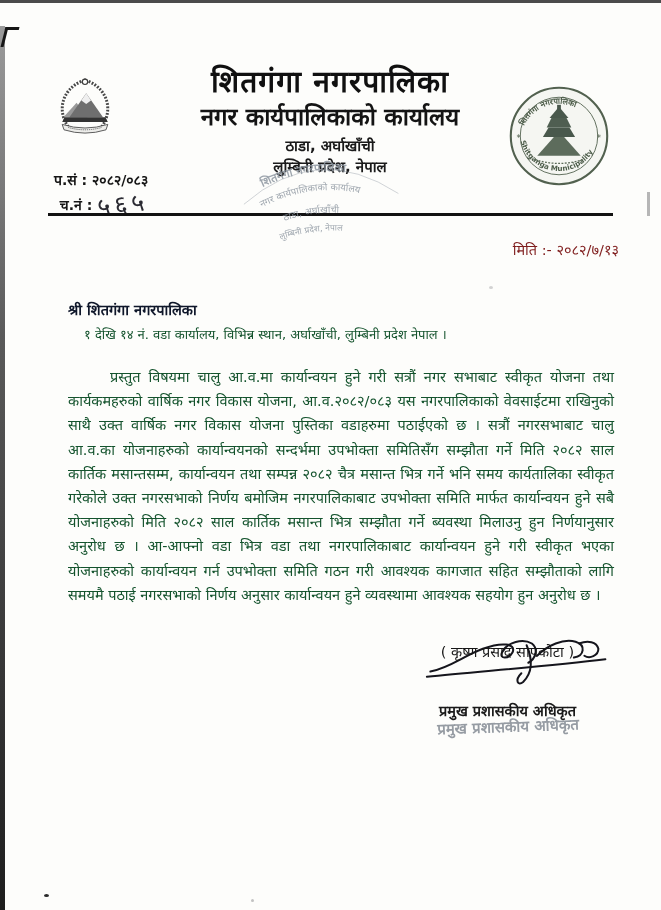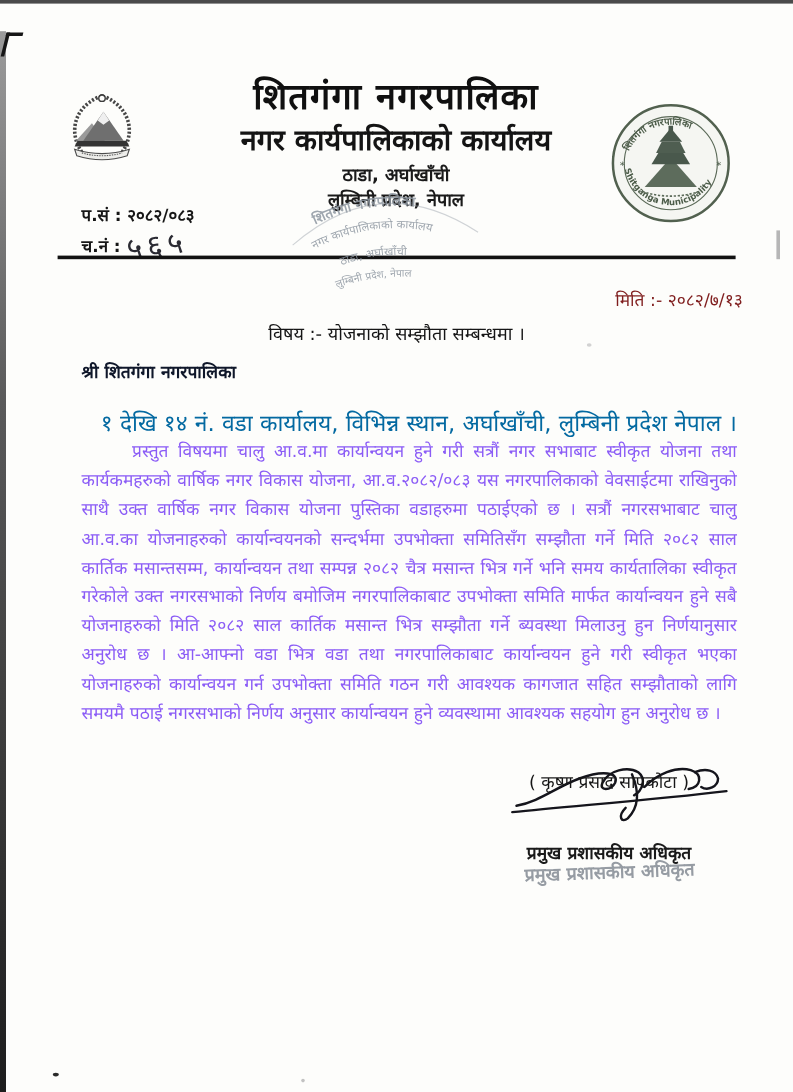--- a/index.html
+++ b/index.html
@@ -22,37 +22,37 @@
 
   
   .emblem-left{position:absolute;left:55px;top:66px;width:60px;height:82px;}
   .seal-right{position:absolute;left:504px;top:84px;width:110px;height:104px;}
   .head-center{position:absolute;left:140px;top:64px;width:380px;text-align:center;}
   .muni-name{margin:0;font-size:30px;line-height:36px;font-weight:bold;color:#101010;letter-spacing:1px;}
   .office-name{margin:2px 0 0 0;font-size:24px;line-height:30px;font-weight:bold;color:#141414;}
   .place-line{margin-top:3px;font-size:15px;font-weight:bold;color:#1a1a1a;}
   .prov-line{margin-top:1px;font-size:15px;font-weight:bold;color:#1a1a1a;}
 
-  .ref-block{position:absolute;left:68px;top:170px;font-size:14px;font-weight:bold;color:#161616;}
+  .ref-block{position:absolute;left:54px;top:170px;font-size:14px;font-weight:bold;color:#161616;text-align:right;}
   .ref-row{line-height:21px;}
   .handwritten{display:inline-block;font-size:25px;font-weight:normal;color:#2b2b33;
     transform:rotate(-7deg) translateY(3px);letter-spacing:4px;}
 
   .round-stamp{position:absolute;left:236px;top:149px;width:170px;height:96px;opacity:.85;}
   .rule{position:absolute;left:48px;top:213px;width:565px;height:2.5px;background:#121212;}
 
   
   .date-line{position:absolute;right:42px;top:239px;font-size:14.5px;color:#7f1d1d;}
   .subject-line{position:absolute;left:0;top:267px;width:661px;text-align:center;font-size:15px;color:#161616;}
 
   .addr1{position:absolute;left:68px;top:299px;font-size:14.5px;font-weight:bold;color:#0f172a;}
-  .addr2{position:absolute;left:84px;top:339px;font-size:19px;color:#0369a1;}
+  .addr2{position:absolute;left:84px;top:325px;font-size:13px;color:#14532d;}
 
   .body-par{position:absolute;left:68px;top:365px;width:546px;margin:0;
-    font-size:14.5px;line-height:24.2px;text-align:justify;text-indent:42px;color:#8b5cf6;}
+    font-size:14.5px;line-height:24.2px;text-align:justify;text-indent:42px;color:#14532d;}
 
   
   .sig-scribble{position:absolute;left:416px;top:633px;width:202px;height:56px;}
   .sig-name{position:absolute;left:405px;top:641px;width:205px;text-align:center;font-size:14.5px;color:#161616;}
   .sig-desg{position:absolute;left:405px;top:700px;width:205px;text-align:center;font-size:14.5px;font-weight:bold;color:#1a1a1a;}
   .sig-stamp{position:absolute;left:398px;top:716px;width:220px;text-align:center;font-size:15px;font-weight:bold;
     color:#6f7782;opacity:.72;transform:rotate(-2deg);}
 </style>
 </head>
 <body>
@@ -143,21 +143,20 @@
       <text font-size="10">
         <textPath href="#stArc3" startOffset="10%">ठाडा, अर्घाखाँची</textPath>
       </text>
       <text font-size="9">
         <textPath href="#stArc4" startOffset="6%">लुम्बिनी प्रदेश, नेपाल</textPath>
       </text>
     </g>
   </svg>
 
   <div class="date-line">मिति :- २०८२/७/१३</div>
-  <div class="subject-line">विषय :- योजनाको सम्झौता सम्बन्धमा ।</div>
 
   <div class="addr1">श्री शितगंगा नगरपालिका</div>
   <div class="addr2">१ देखि १४ नं. वडा कार्यालय, विभिन्न स्थान, अर्घाखाँची, लुम्बिनी प्रदेश नेपाल ।</div>
 
   <p class="body-par">प्रस्तुत विषयमा चालु आ.व.मा कार्यान्वयन हुने गरी सत्रौं नगर सभाबाट स्वीकृत योजना तथा कार्यकमहरुको वार्षिक नगर विकास योजना, आ.व.२०८२/०८३ यस नगरपालिकाको वेवसाईटमा राखिनुको साथै उक्त वार्षिक नगर विकास योजना पुस्तिका वडाहरुमा पठाईएको छ । सत्रौं नगरसभाबाट चालु आ.व.का योजनाहरुको कार्यान्वयनको सन्दर्भमा उपभोक्ता समितिसँग सम्झौता गर्ने मिति २०८२ साल कार्तिक मसान्तसम्म, कार्यान्वयन तथा सम्पन्न २०८२ चैत्र मसान्त भित्र गर्ने भनि समय कार्यतालिका स्वीकृत गरेकोले उक्त नगरसभाको निर्णय बमोजिम नगरपालिकाबाट उपभोक्ता समिति मार्फत कार्यान्वयन हुने सबै योजनाहरुको मिति २०८२ साल कार्तिक मसान्त भित्र सम्झौता गर्ने ब्यवस्था मिलाउनु हुन निर्णयानुसार अनुरोध छ । आ-आफ्नो वडा भित्र वडा तथा नगरपालिकाबाट कार्यान्वयन हुने गरी स्वीकृत भएका योजनाहरुको कार्यान्वयन गर्न उपभोक्ता समिति गठन गरी आवश्यक कागजात सहित सम्झौताको लागि समयमै पठाई नगरसभाको निर्णय अनुसार कार्यान्वयन हुने व्यवस्थामा आवश्यक सहयोग हुन अनुरोध छ ।</p>
 
   <svg class="sig-scribble" viewBox="0 0 210 64">
     <g fill="none" stroke="#15151c" stroke-width="2.3" stroke-linecap="round">
       <path d="M6,44 C28,40 44,26 66,18 C88,10 104,12 100,22 C96,30 84,30 88,22 C94,10 112,6 122,12 C130,18 126,30 118,34"></path>
       <path d="M116,14 C122,28 124,44 112,56 C106,61 102,54 110,46"></path>

